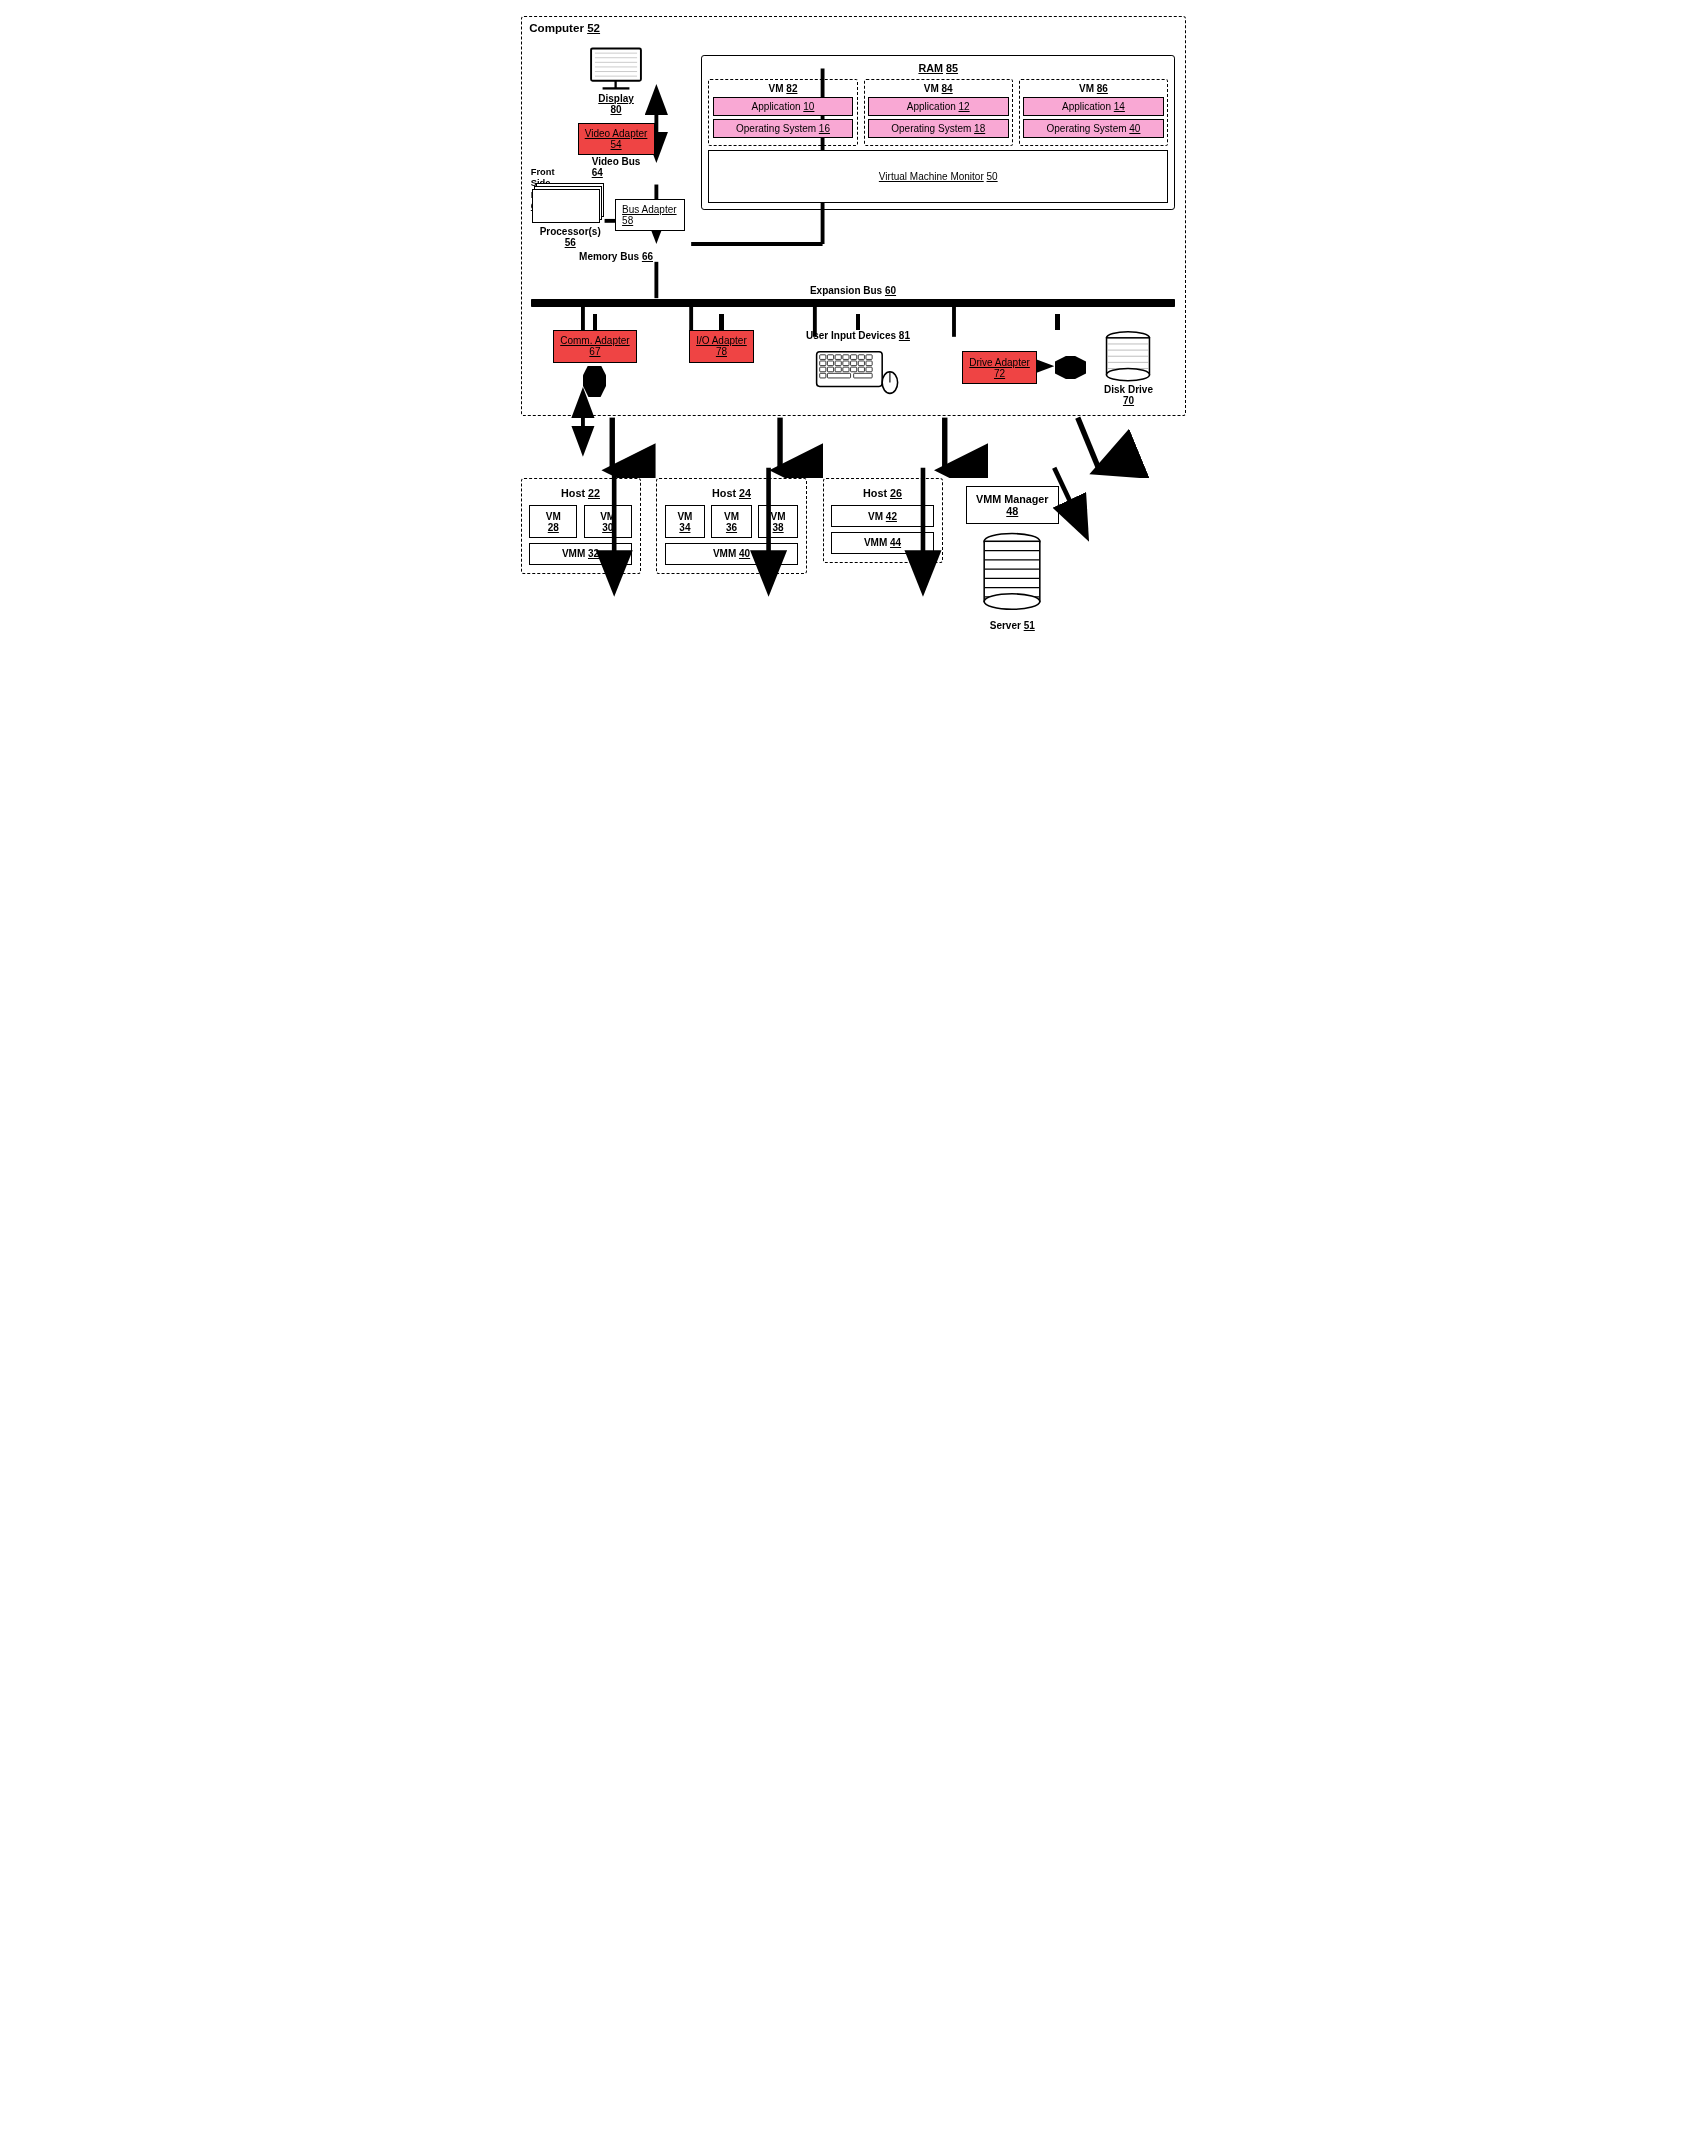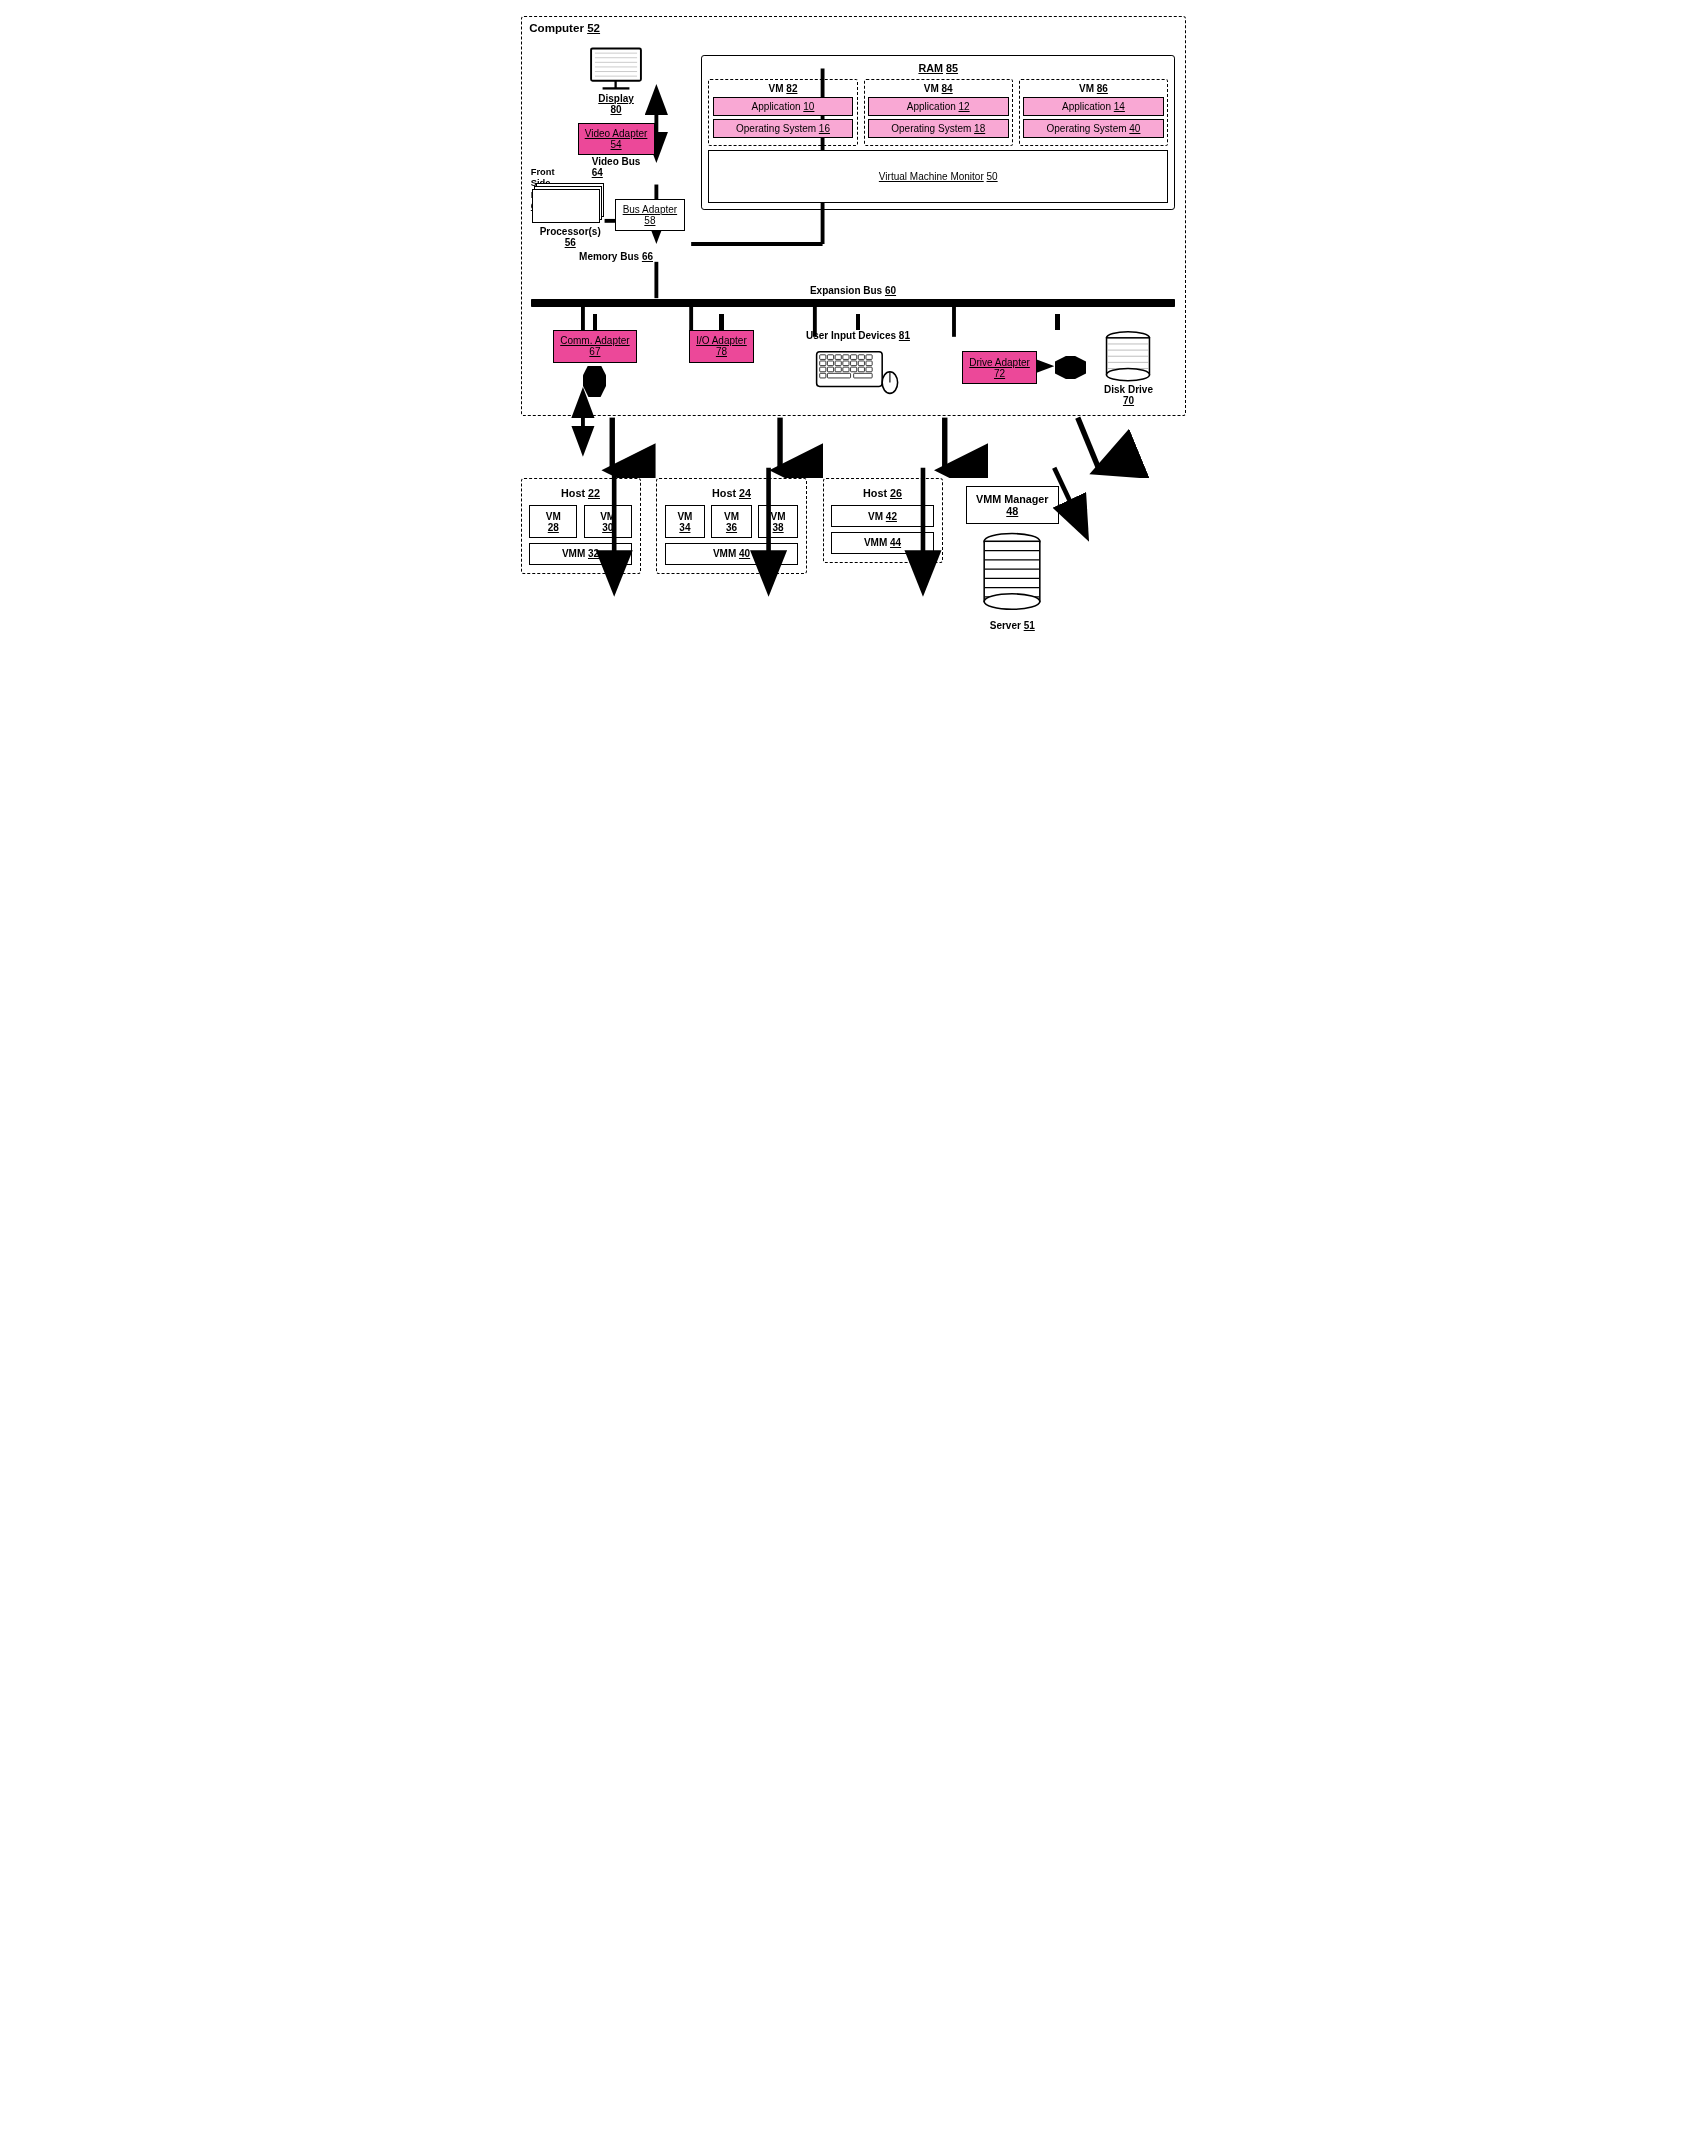--- a/index.html
+++ b/index.html
@@ -95,29 +95,28 @@
       text-align: center;
     }
     .display-label span { text-decoration: underline; }
 
     
     .adapter-box {
       border: 1.5px solid #000;
       padding: 3.9px 6.2px;
       text-align: center;
       font-size: 10px;
-      background: #ec4899;
+      background: #ef4444;
     }
     .adapter-box span { text-decoration: underline; }
 
     
     .bus-adapter-box {
       border: 1.5px solid #000;
       padding: 3.9px 6.2px;
-      text-align: center;
       font-size: 10px;
       background: #fff;
       width: 70px;
     }
     .bus-adapter-box span { text-decoration: underline; }
     .host-box {
       border: 1.5px dashed #000;
       border-radius: 3.1px;
       padding: 7.7px;
       min-width: 124px;

